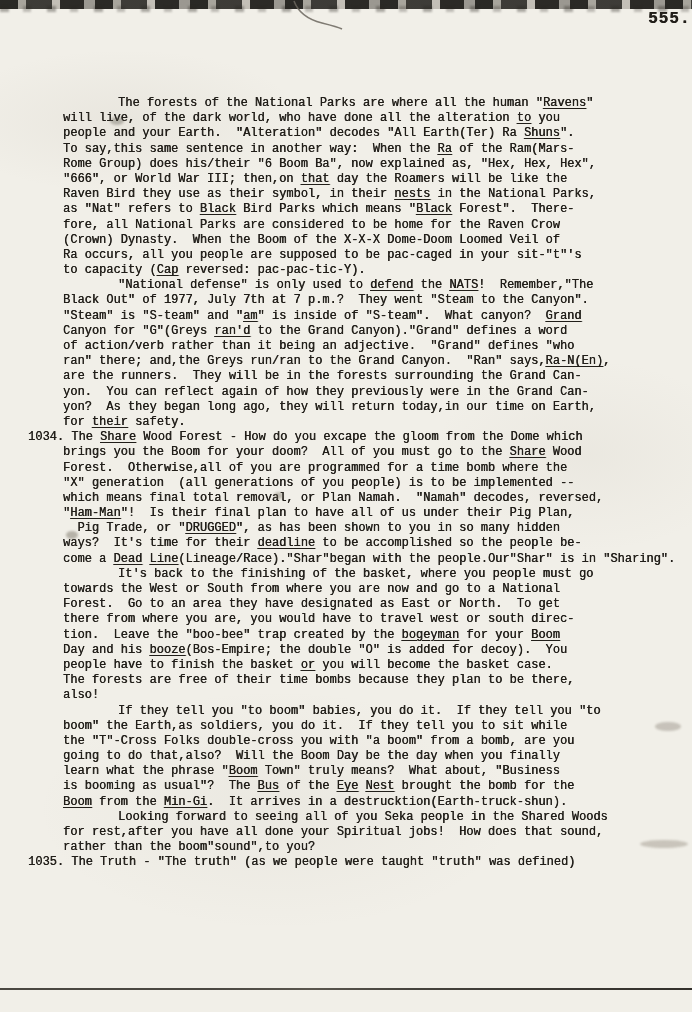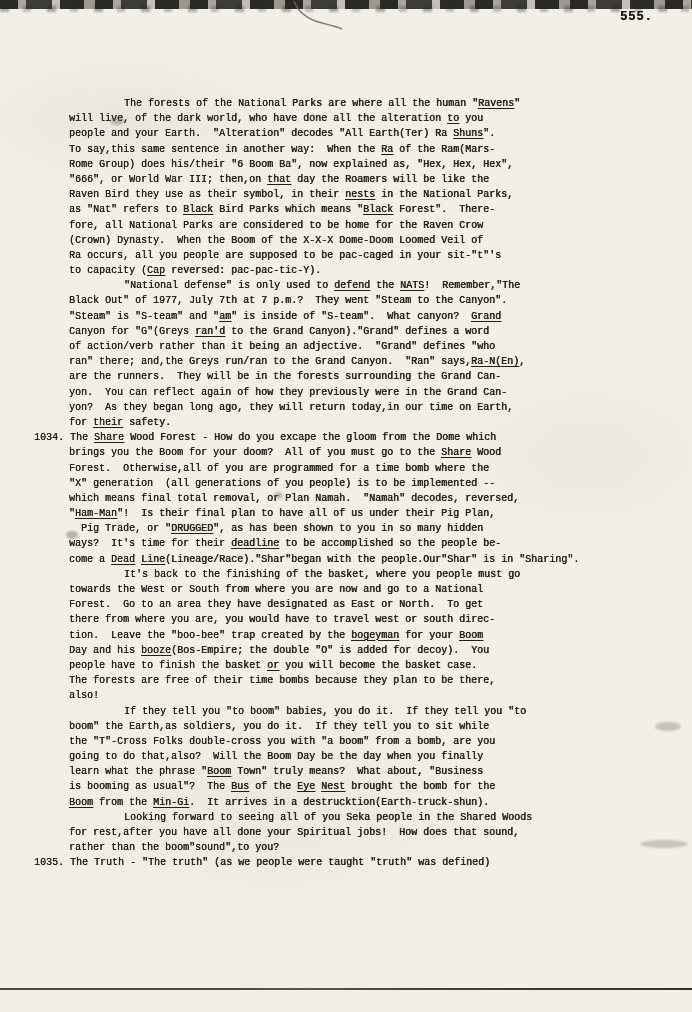--- a/index.html
+++ b/index.html
@@ -27,27 +27,27 @@
   }
   .scan-band2{
     position:absolute;top:6px;left:0;width:692px;height:6px;
     background:repeating-linear-gradient(90deg,
       rgba(40,38,32,.35) 0 9px, transparent 9px 23px,
       rgba(40,38,32,.25) 23px 31px, transparent 31px 47px);
     filter:blur(.8px);
   }
   .crease{position:absolute;left:278px;top:0;}
   .page-number{
-    position:absolute;top:10px;left:620px;
-    font-size:12px;font-weight:bold;letter-spacing:1px;
+    position:absolute;top:10px;left:648px;
+    font-size:16px;font-weight:bold;letter-spacing:1px;
     text-shadow:.4px 0 0 currentColor;
   }
   .textblock{
-    position:absolute;left:69px;top:96px;width:600px;
-    font-size:10px;line-height:15.2px;
+    position:absolute;left:63px;top:96px;width:600px;
+    font-size:12px;line-height:15.2px;
     white-space:pre;
     text-shadow:.35px 0 0 currentColor;
   }
   .line{height:15.2px;}
   .line.first{text-indent:55px;}
   .line.num{text-indent:-35px;}
   .u{text-decoration:underline;text-decoration-thickness:1.4px;text-underline-offset:2px;}
   .bottom-line{
     position:absolute;left:0;top:988px;width:692px;height:2px;
     background:linear-gradient(90deg,#4a4741 0 30%, #5a564e 45%, #45423c 60%, #33302b 100%);

